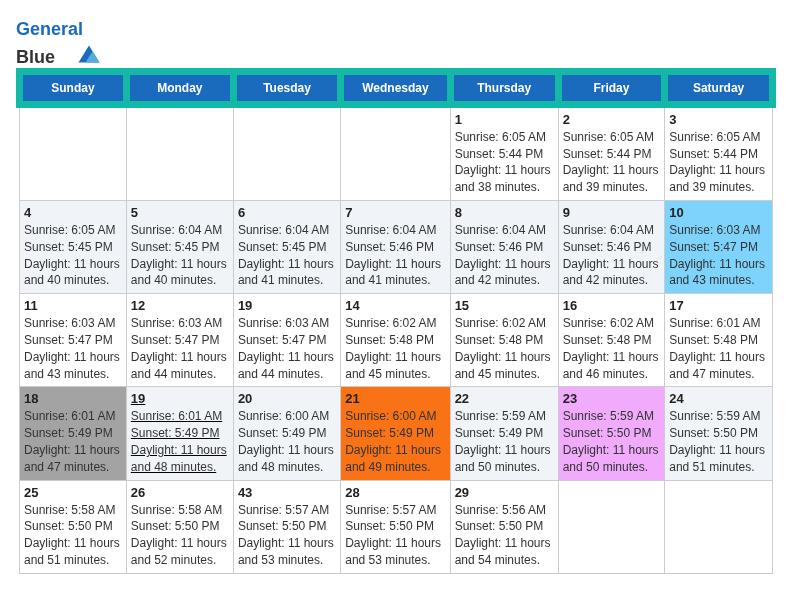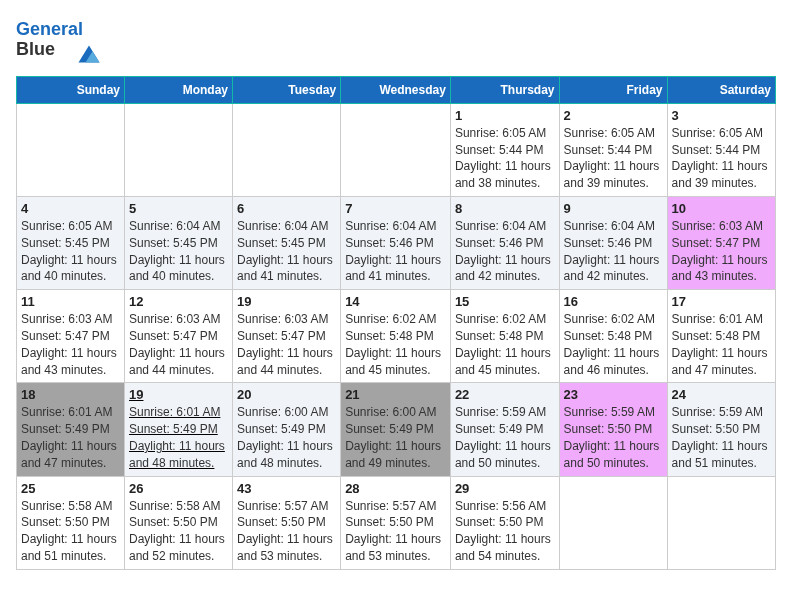--- a/index.html
+++ b/index.html
@@ -7,21 +7,20 @@
       font-family: Arial, sans-serif;
       background: #fff;
       width: 792px;
       min-height: 612px;
       padding: 16px;
     }
     .header-area {
       display: flex;
       justify-content: space-between;
       align-items: flex-start;
-      margin-bottom: 8px;
     }
     .logo {
       display: flex;
       align-items: center;
       margin-top: 4px;
     }
     .logo-text {
       font-size: 18px;
       font-weight: bold;
       color: #333;
@@ -51,23 +50,23 @@
     }
     .calendar {
       width: 100%;
       border-collapse: collapse;
       font-size: 11px;
     }
     .calendar th {
       background-color: #1a6bbd;
       color: #fff;
       padding: 6px 4px;
-      text-align: right;
+      text-align: center;
       font-size: 12px;
-      border: 1px solid #14b8a6;
+      border: 7px solid #14b8a6;
     }
     .calendar td {
       border: 1px solid #ccc;
       vertical-align: top;
       padding: 4px;
       width: 113px;
       min-height: 80px;
       background: #fff;
     }
     .calendar tr:nth-child(even) td {
@@ -91,21 +90,21 @@
   </style>
 </head>
 <body>
 
 <div class="header-area">
   <div class="logo">
     <div>
       <div class="logo-text">
         <span>General</span>
       </div>
-      <div style="display:flex; align-items:flex-start; gap:18px;">
+      <div style="display:flex; align-items:flex-end; gap:18px;">
         <span class="logo-text" style="color:#333;">Blue</span>
         <svg class="logo-icon" viewBox="0 0 40 32" xmlns="http://www.w3.org/2000/svg">
           <polygon points="5,28 20,4 35,28" fill="#1a6bbd"></polygon>
           <polygon points="15,28 25,12 35,28" fill="#5aabdd"></polygon>
         </svg>
       </div>
     </div>
   </div>
   <div class="title-area">
     <div class="month-title"></div>
@@ -162,21 +161,21 @@
           <div class="day-info">Sunrise: 6:04 AM<br>Sunset: 5:46 PM<br>Daylight: 11 hours<br>and 41 minutes.</div>
         </td>
         <td style="background: rgb(240, 244, 248);">
           <span class="day-number">8</span>
           <div class="day-info">Sunrise: 6:04 AM<br>Sunset: 5:46 PM<br>Daylight: 11 hours<br>and 42 minutes.</div>
         </td>
         <td style="background: rgb(240, 244, 248);">
           <span class="day-number">9</span>
           <div class="day-info">Sunrise: 6:04 AM<br>Sunset: 5:46 PM<br>Daylight: 11 hours<br>and 42 minutes.</div>
         </td>
-        <td style="background: #f0abfc;">
+        <td style="background: #7dd3fc;">
           <span class="day-number">10</span>
           <div class="day-info">Sunrise: 6:03 AM<br>Sunset: 5:47 PM<br>Daylight: 11 hours<br>and 43 minutes.</div>
         </td>
       </tr>
       <tr>
         <td>
           <span class="day-number">11</span>
           <div class="day-info">Sunrise: 6:03 AM<br>Sunset: 5:47 PM<br>Daylight: 11 hours<br>and 43 minutes.</div>
         </td>
         <td>
@@ -210,21 +209,21 @@
           <div class="day-info">Sunrise: 6:01 AM<br>Sunset: 5:49 PM<br>Daylight: 11 hours<br>and 47 minutes.</div>
         </td>
         <td style="background: rgb(240, 244, 248); text-decoration: underline;">
           <span class="day-number">19</span>
           <div class="day-info">Sunrise: 6:01 AM<br>Sunset: 5:49 PM<br>Daylight: 11 hours<br>and 48 minutes.</div>
         </td>
         <td style="background: rgb(240, 244, 248); margin-left: 12px;">
           <span class="day-number">20</span>
           <div class="day-info">Sunrise: 6:00 AM<br>Sunset: 5:49 PM<br>Daylight: 11 hours<br>and 48 minutes.</div>
         </td>
-        <td style="background: #a3a3a3;">
+        <td style="background: #f97316;">
           <span class="day-number">21</span>
           <div class="day-info">Sunrise: 6:00 AM<br>Sunset: 5:49 PM<br>Daylight: 11 hours<br>and 49 minutes.</div>
         </td>
         <td style="background: rgb(240, 244, 248);">
           <span class="day-number">22</span>
           <div class="day-info">Sunrise: 5:59 AM<br>Sunset: 5:49 PM<br>Daylight: 11 hours<br>and 50 minutes.</div>
         </td>
         <td style="background: #f0abfc;">
           <span class="day-number">23</span>
           <div class="day-info">Sunrise: 5:59 AM<br>Sunset: 5:50 PM<br>Daylight: 11 hours<br>and 50 minutes.</div>

